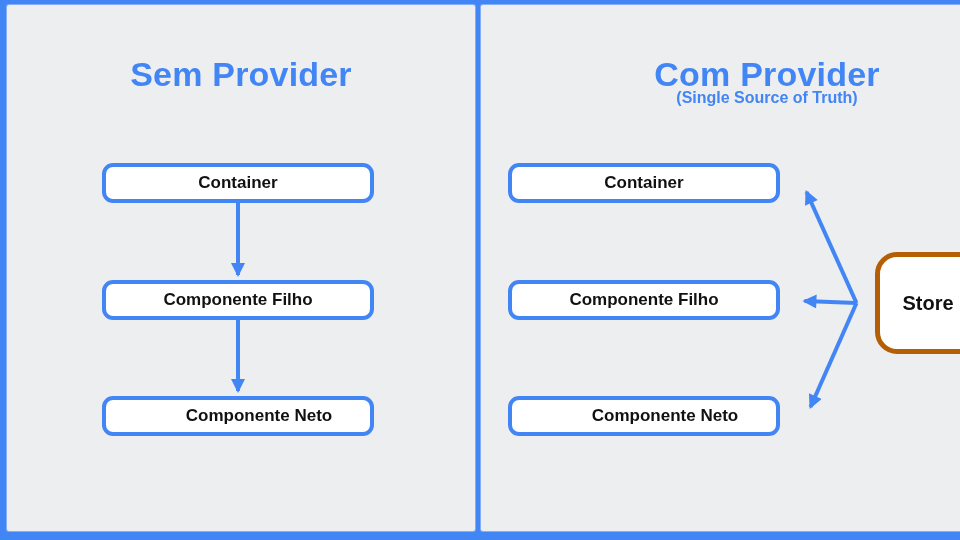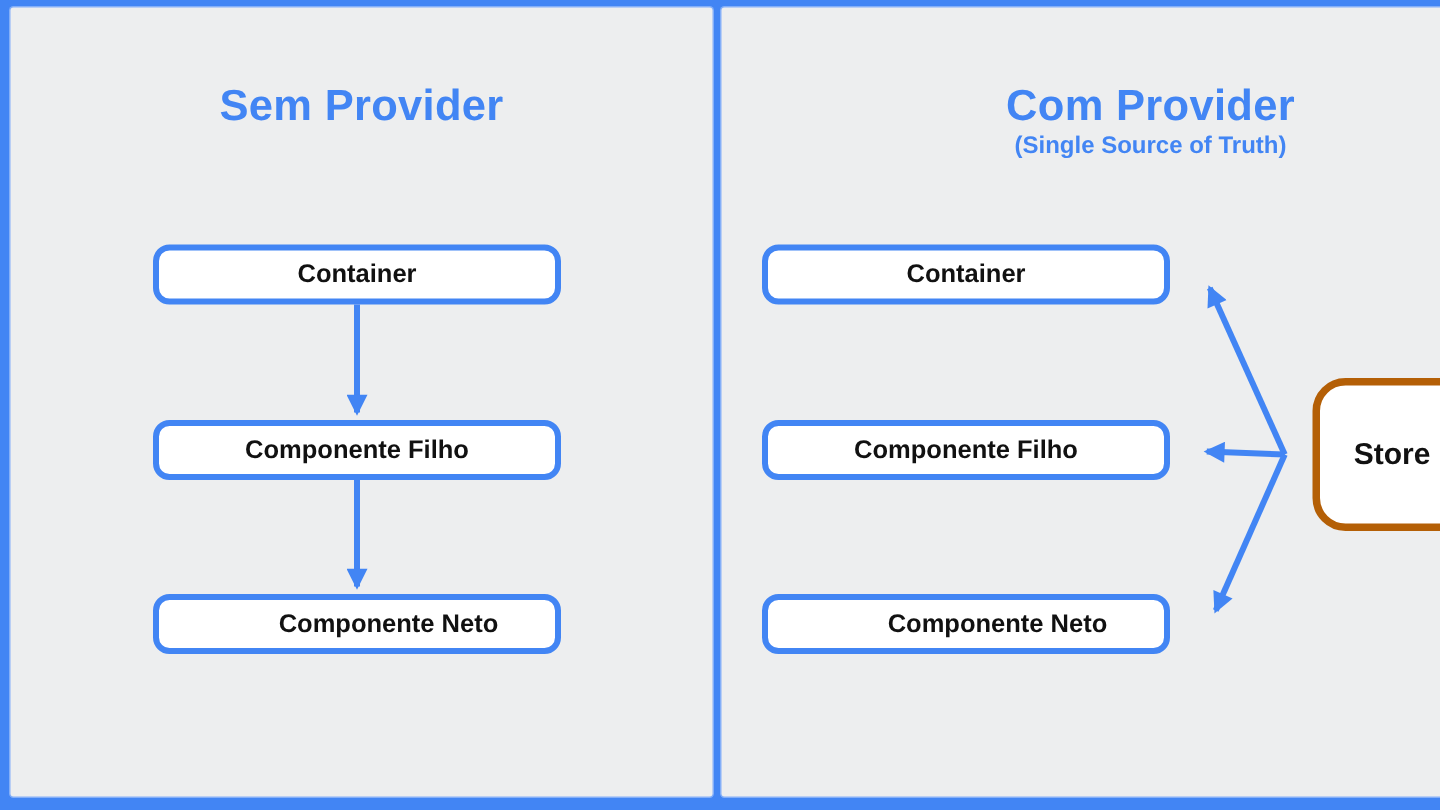--- a/index.html
+++ b/index.html
@@ -25,21 +25,21 @@
     box-shadow:0 0 0 1px rgba(255,255,255,0.35);
   }
   .panel.left{left:7px;width:468px;}
   .panel.right{left:481px;width:516px;}
   .panel-title{
     position:absolute;
     top:50px;
     left:0;
     width:100%;
     text-align:center;
-    font-size:29px;
+    font-size:34px;
     font-weight:700;
     color:var(--blue);
     letter-spacing:0.2px;
   }
   .panel.right .panel-title{left:28px;}
   .panel-subtitle{
     position:absolute;
     top:84px;
     left:28px;
     width:100%;

